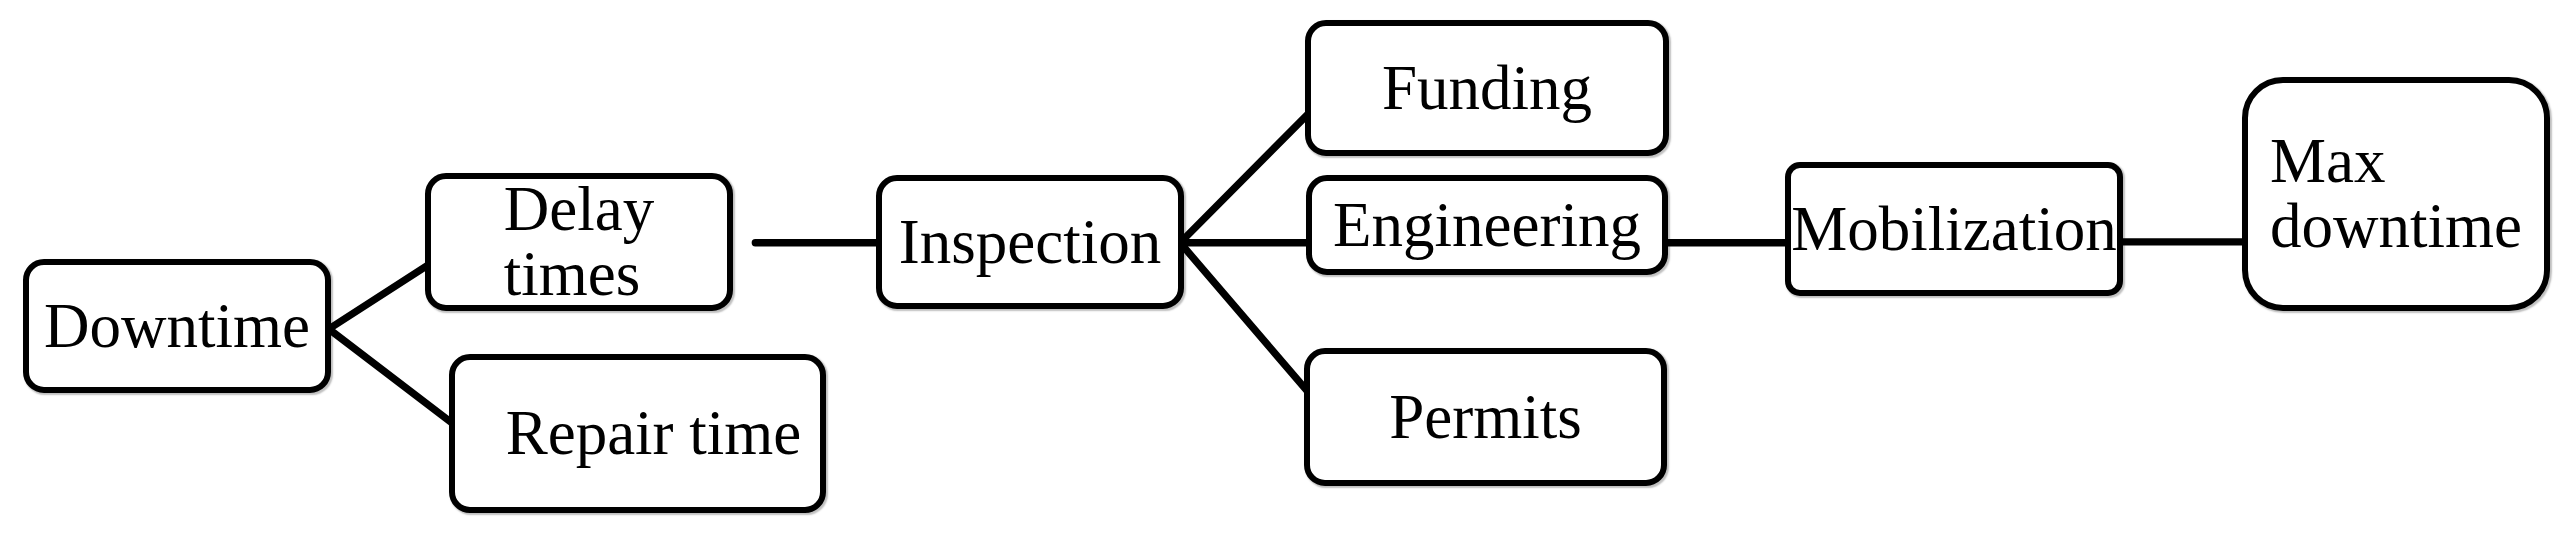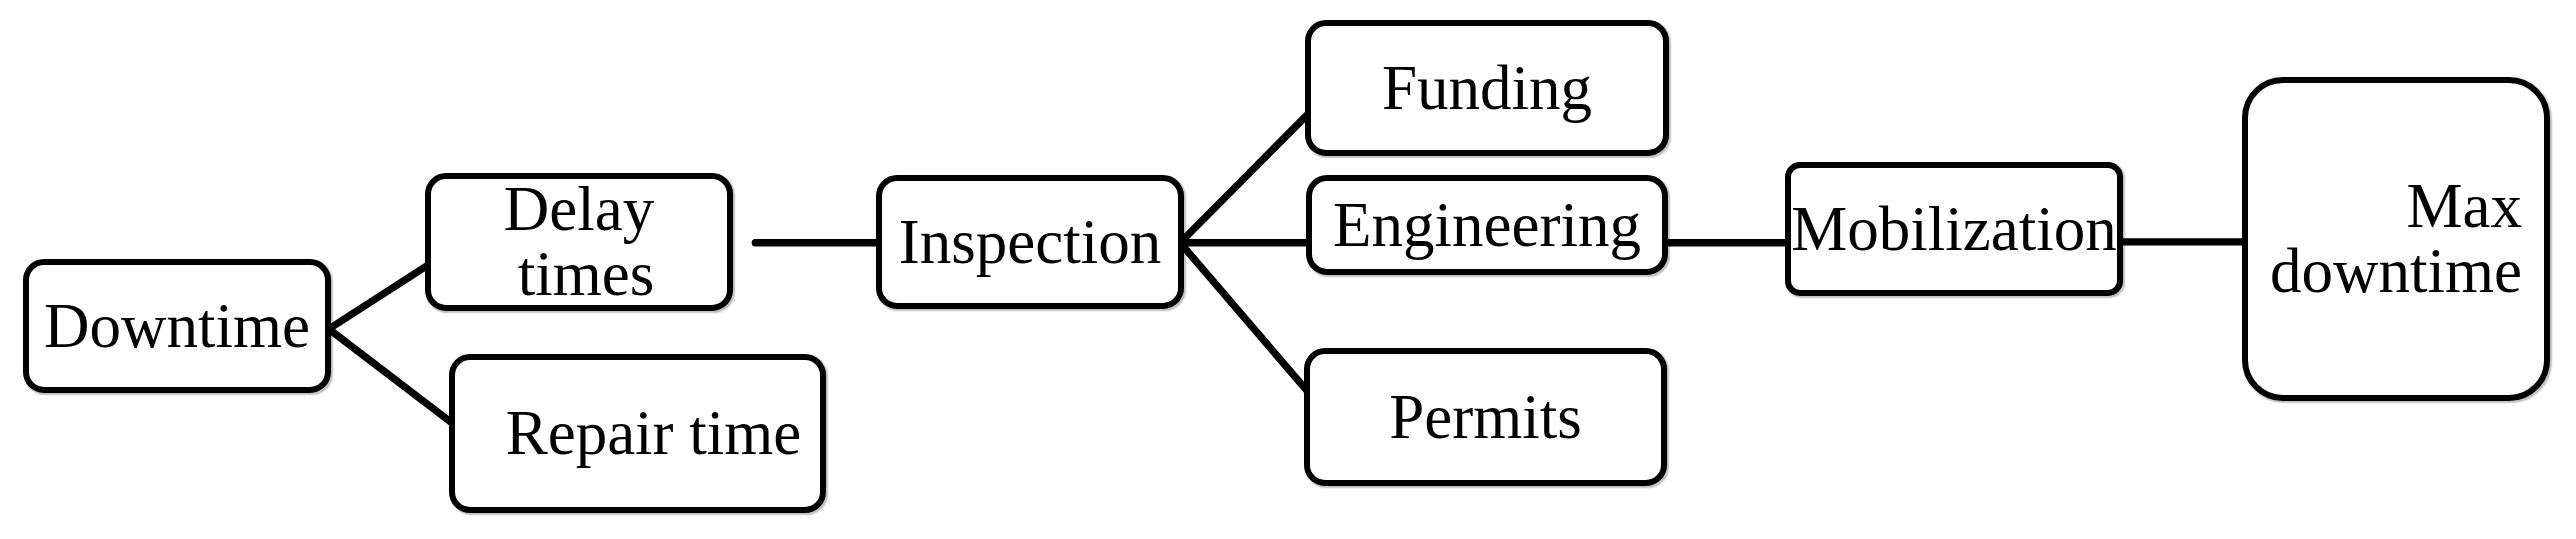--- a/index.html
+++ b/index.html
@@ -24,37 +24,37 @@
   }
   .node {
     position: absolute;
     box-sizing: border-box;
     background: #ffffff;
     border: 6.5px solid #000000;
     border-radius: 21px;
     display: flex;
     align-items: center;
     justify-content: center;
-    text-align: right;
+    text-align: left;
     color: #000000;
     font-size: 63px;
     line-height: 65px;
     white-space: pre-line;
     box-shadow: 1.6px 1.6px 1.6px rgba(0,0,0,0.25);
   }
   
   .node-downtime     { left: 23px;   top: 259px; width: 308px; height: 134px; }
   .node-delay-times  { left: 425px;  top: 173px; width: 308px; height: 138px; }
   .node-repair-time  { left: 449px;  top: 354px; width: 377px; height: 159px; padding-left: 32px; }
   .node-inspection   { left: 876px; top: 175px; width: 308px; height: 134px; }
   .node-funding      { left: 1305px; top: 20.3px;  width: 364px; height: 136px; }
   .node-engineering  { left: 1306px; top: 175px; width: 362px; height: 100px; }
   .node-permits      { left: 1304px; top: 348px; width: 363px; height: 138px; }
   .node-mobilization { left: 1785px; top: 162px; width: 338px; height: 134px; border-radius: 15px; }
-  .node-max-downtime { left: 2242px; top: 77px;  width: 308px; height: 324px; border-radius: 41px; }
+  .node-max-downtime { left: 2242px; top: 77px;  width: 308px; height: 234px; border-radius: 41px; }
   .edge {
     stroke: #000000;
     stroke-width: 9;
     stroke-linecap: round;
   }
 </style>
 </head>
 <body>
 
 <div class="diagram-canvas">

